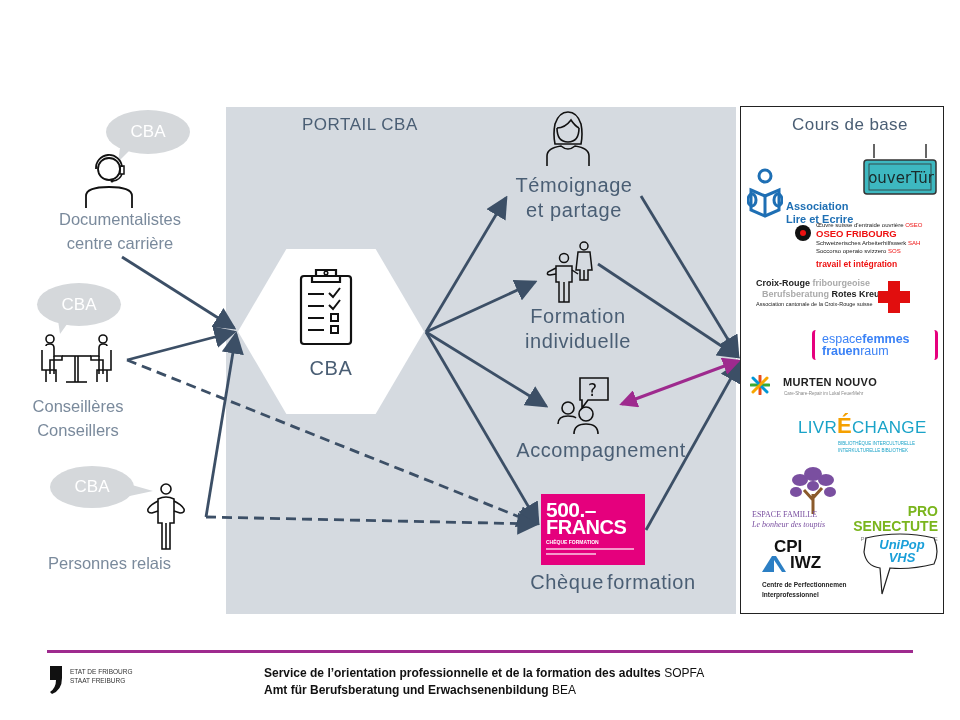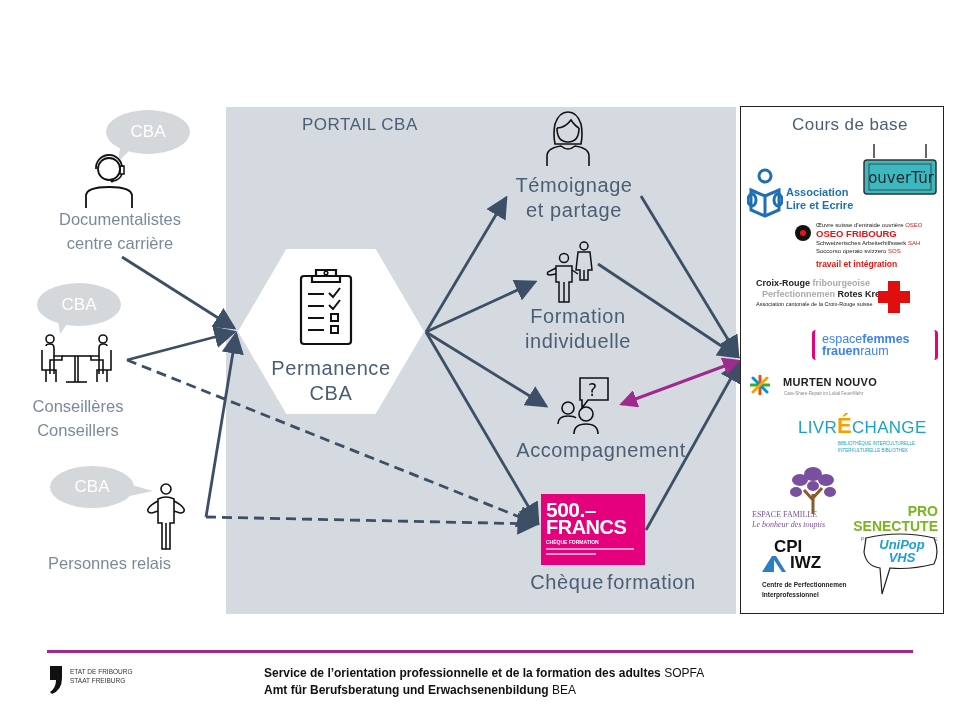--- a/index.html
+++ b/index.html
@@ -35,21 +35,20 @@
   <line x1="10" y1="28" x2="26" y2="28" stroke="#111" stroke-width="2"></line>
   <path d="M31 27 L35 31 L42 22" fill="none" stroke="#111" stroke-width="2"></path>
   <line x1="10" y1="40" x2="26" y2="40" stroke="#111" stroke-width="2"></line>
   <path d="M31 39 L35 43 L42 34" fill="none" stroke="#111" stroke-width="2"></path>
   <line x1="10" y1="52" x2="26" y2="52" stroke="#111" stroke-width="2"></line>
   <rect x="33" y="48" width="7" height="7" fill="none" stroke="#111" stroke-width="2"></rect>
   <line x1="10" y1="64" x2="26" y2="64" stroke="#111" stroke-width="2"></line>
   <rect x="33" y="60" width="7" height="7" fill="none" stroke="#111" stroke-width="2"></rect>
 </svg>
 <div class="abs node-label" style="left:258px;top:356px;width:146px">
-  <div>Permanence</div>
   <div>CBA</div>
 </div>
 
 <svg class="abs" style="left:0;top:0" width="960" height="720">
   <defs>
     <marker id="ah" markerWidth="8" markerHeight="8" refX="7" refY="4" orient="auto" markerUnits="strokeWidth">
       <path d="M0,0 L8,4 L0,8 Z" fill="#3c4f66"></path>
     </marker>
     <marker id="ahp" markerWidth="6" markerHeight="6" refX="5" refY="3" orient="auto" markerUnits="strokeWidth">
       <path d="M0,0 L6,3 L0,6 Z" fill="#9e2a8e"></path>
@@ -200,21 +199,21 @@
 
 <svg class="abs" style="left:747px;top:168px" width="36" height="50" viewBox="0 0 36 50">
   <g fill="none" stroke="#1e6fb4" stroke-width="3">
     <circle cx="18" cy="8" r="6"></circle>
     <path d="M4 22 L18 28 L32 22 V42 L18 48 L4 42 Z"></path>
     <line x1="18" y1="28" x2="18" y2="48"></line>
     <ellipse cx="5" cy="32" rx="4" ry="6"></ellipse>
     <ellipse cx="31" cy="32" rx="4" ry="6"></ellipse>
   </g>
 </svg>
-<div class="logo" style="left:786px;top:186px;font-size:11px;font-weight:bold;color:#1e6fb4;line-height:13px">
+<div class="logo" style="left:786px;top:200px;font-size:11px;font-weight:bold;color:#1e6fb4;line-height:13px">
   <div>Association</div>
   <div>Lire et Ecrire</div>
 </div>
 
 <svg class="abs" style="left:862px;top:144px" width="76" height="52" viewBox="0 0 76 52">
   <line x1="12" y1="0" x2="12" y2="14" stroke="#333" stroke-width="1.5"></line>
   <line x1="64" y1="0" x2="64" y2="14" stroke="#333" stroke-width="1.5"></line>
   <rect x="2" y="16" width="72" height="34" rx="3" fill="#3db8c0" stroke="#333" stroke-width="1.5"></rect>
   <rect x="7" y="20" width="62" height="26" fill="none" stroke="#333" stroke-width="0.8"></rect>
 </svg>
@@ -227,21 +226,21 @@
 <div class="logo" style="left:816px;top:221px;line-height:8px;font-size:6px;color:#222">
   <div><span>Œuvre suisse d'entraide ouvrière</span> <span style="color:#e11">OSEO</span></div>
   <div style="font-size:9.5px;font-weight:bold;line-height:10px;color:#e11">OSEO FRIBOURG</div>
   <div><span>Schweizerisches Arbeiterhilfswerk</span> <span style="color:#e11">SAH</span></div>
   <div><span>Soccorso operaio svizzero</span> <span style="color:#e11">SOS</span></div>
   <div style="font-size:8.5px;font-weight:bold;color:#e11;margin-top:4px;line-height:10px">travail et intégration</div>
 </div>
 
 <div class="logo" style="left:756px;top:278px;font-size:9px;line-height:11px;color:#222;font-weight:bold">
   <div><span>Croix-Rouge</span> <span style="color:#aaa">fribourgeoise</span></div>
-  <div style="padding-left:6px"><span style="color:#aaa">Perfectionnemen</span> <span>Rotes Kreuz</span></div>
+  <div style="padding-left:6px"><span style="color:#aaa">Berufsberatung</span> <span>Rotes Kreuz</span></div>
   <div style="font-size:5.5px;font-weight:normal;line-height:9px">Association cantonale de la Croix-Rouge suisse</div>
 </div>
 <svg class="abs" style="left:878px;top:281px" width="32" height="32" viewBox="0 0 32 32">
   <rect x="10" y="0" width="12" height="32" fill="#e10e0e"></rect>
   <rect x="0" y="10" width="32" height="12" fill="#e10e0e"></rect>
 </svg>
 
 <div class="logo" style="left:812px;top:330px;width:120px;height:30px;border-left:3px solid #e6007e;border-right:3px solid #e6007e;border-radius:4px"></div>
 <div class="logo" style="left:822px;top:333px;font-size:12.5px;line-height:12px;color:#3b82f6">
   <div><span>espace</span><b>femmes</b></div>

